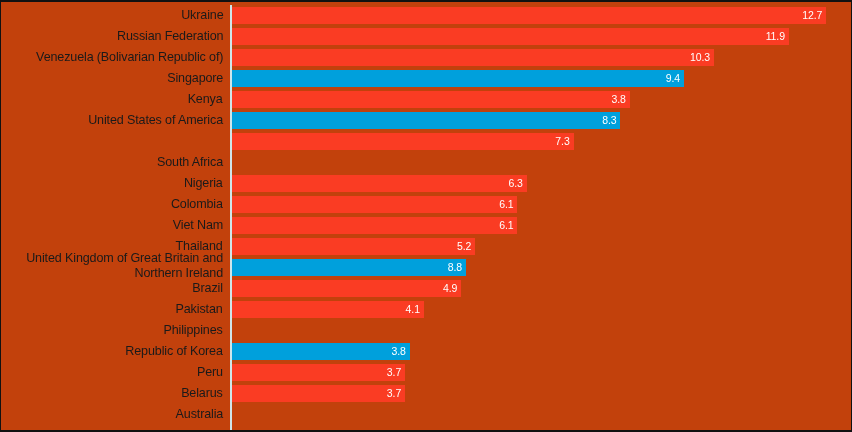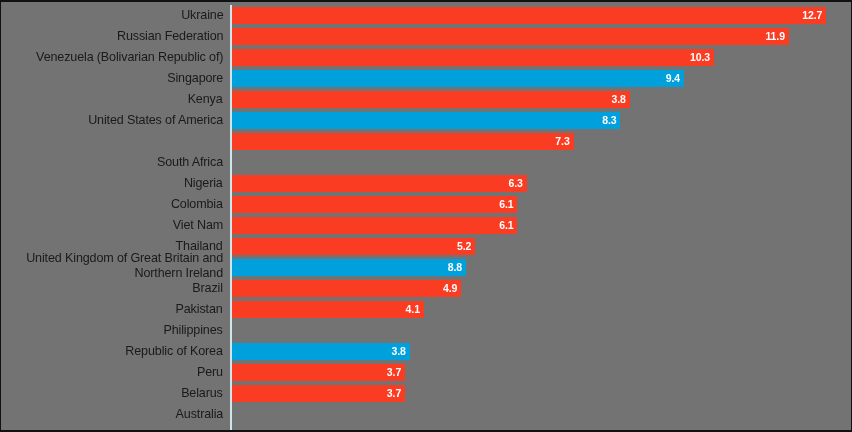--- a/index.html
+++ b/index.html
@@ -7,21 +7,21 @@
     padding: 0;
     background: #ffffff;
   }
   body {
     font-family: "Liberation Sans", "DejaVu Sans", sans-serif;
   }
   #chart-frame {
     position: relative;
     width: 852px;
     height: 432px;
-    background: #737373;
+    background: #c2410c;
     box-sizing: border-box;
     border-top: 2px solid #111111;
     border-left: 1px solid #111111;
     border-bottom: 2px solid #111111;
     border-right: 1px solid #111111;
     overflow: hidden;
   }
   #plot {
     position: absolute;
     left: 0;
@@ -76,21 +76,21 @@
   }
   .bar.red  { background: #fa3c23; }
   .bar.blue { background: #00a0dc; }
   .bar-value {
     position: absolute;
     right: 4px;
     top: 0;
     height: 17px;
     line-height: 17px;
     font-size: 10.5px;
-    font-weight: 700;
+    font-weight: 400;
     color: #ffffff;
     letter-spacing: -0.1px;
     white-space: nowrap;
   }
 </style>
 </head>
 <body>
 
 <div id="chart-frame">
   <div id="plot">

